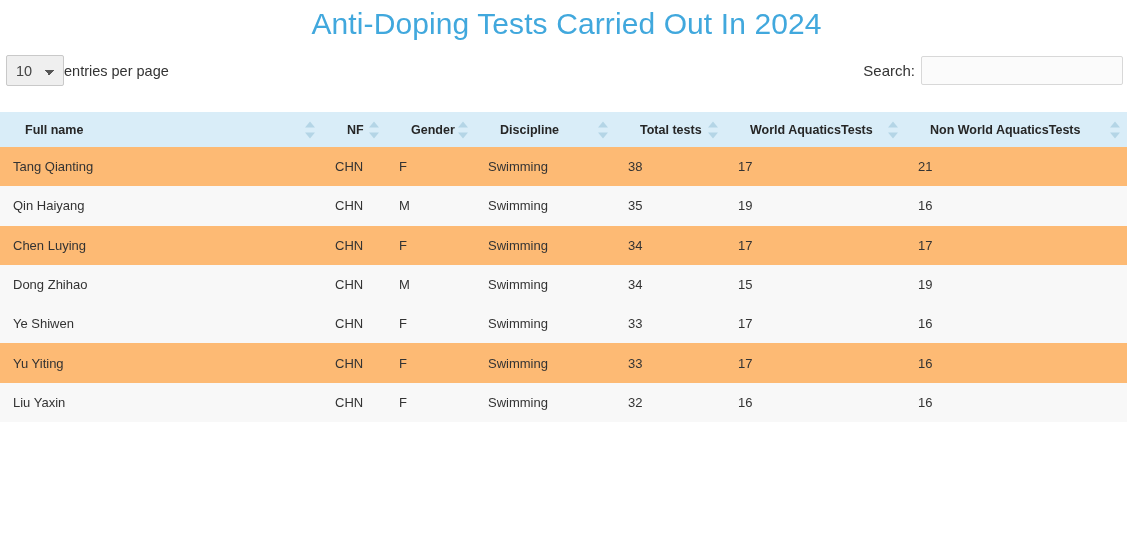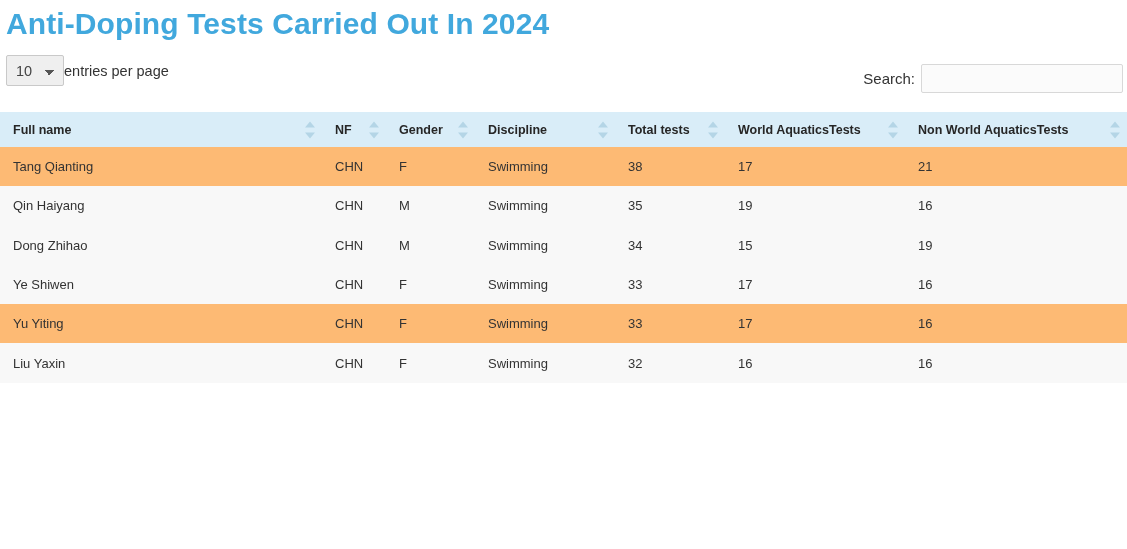--- a/index.html
+++ b/index.html
@@ -23,24 +23,25 @@
     height: 549px;
     box-sizing: border-box;
   }
 
   
   .page-title {
     margin: 0;
     padding: 4px 0 0 6px;
     font-size: 30px;
     line-height: 40px;
-    font-weight: 700;
+    font-weight: 400;
     color: #41a8dd;
     letter-spacing: 0.1px;
     white-space: nowrap;
+    text-align: center;
   }
 
   
   .controls {
     position: relative;
     height: 44px;
     margin-top: 8px;
   }
   .length-control {
     position: absolute;
@@ -76,21 +77,21 @@
     cursor: pointer;
   }
   .length-label {
     font-size: 14.5px;
     color: #333;
   }
 
   .search-control {
     position: absolute;
     right: 4px;
-    top: 12px;
+    top: 4px;
     display: flex;
     align-items: center;
   }
   .search-label {
     font-size: 15px;
     color: #333;
     margin-right: 6px;
   }
   .search-input {
     width: 202px;
@@ -121,21 +122,21 @@
     table-layout: fixed;
     font-size: 13px;
   }
   table.dt thead th {
     background: #d9edf8;
     font-size: 12.5px;
     font-weight: bold;
     color: #262626;
     text-align: left;
     height: 35px;
-    padding: 0 0 0 0;
+    padding: 0 0 0 12px;
     border: none;
     vertical-align: middle;
     position: relative;
     white-space: nowrap;
   }
   .th-inner {
     display: block;
     padding-left: 13px;
     padding-right: 22px;
   }
@@ -285,20 +286,29 @@
           </tr>
           <tr class="even">
             <td>Qin Haiyang</td>
             <td>CHN</td>
             <td>M</td>
             <td>Swimming</td>
             <td>35</td>
             <td>19</td>
             <td>16</td>
           </tr>
+          <tr class="odd">
+            <td>Chen Luying</td>
+            <td>CHN</td>
+            <td>F</td>
+            <td>Swimming</td>
+            <td>34</td>
+            <td>17</td>
+            <td>17</td>
+          </tr>
           <tr class="even">
             <td>Dong Zhihao</td>
             <td>CHN</td>
             <td>M</td>
             <td>Swimming</td>
             <td>34</td>
             <td>15</td>
             <td>19</td>
           </tr>
           <tr class="even">

